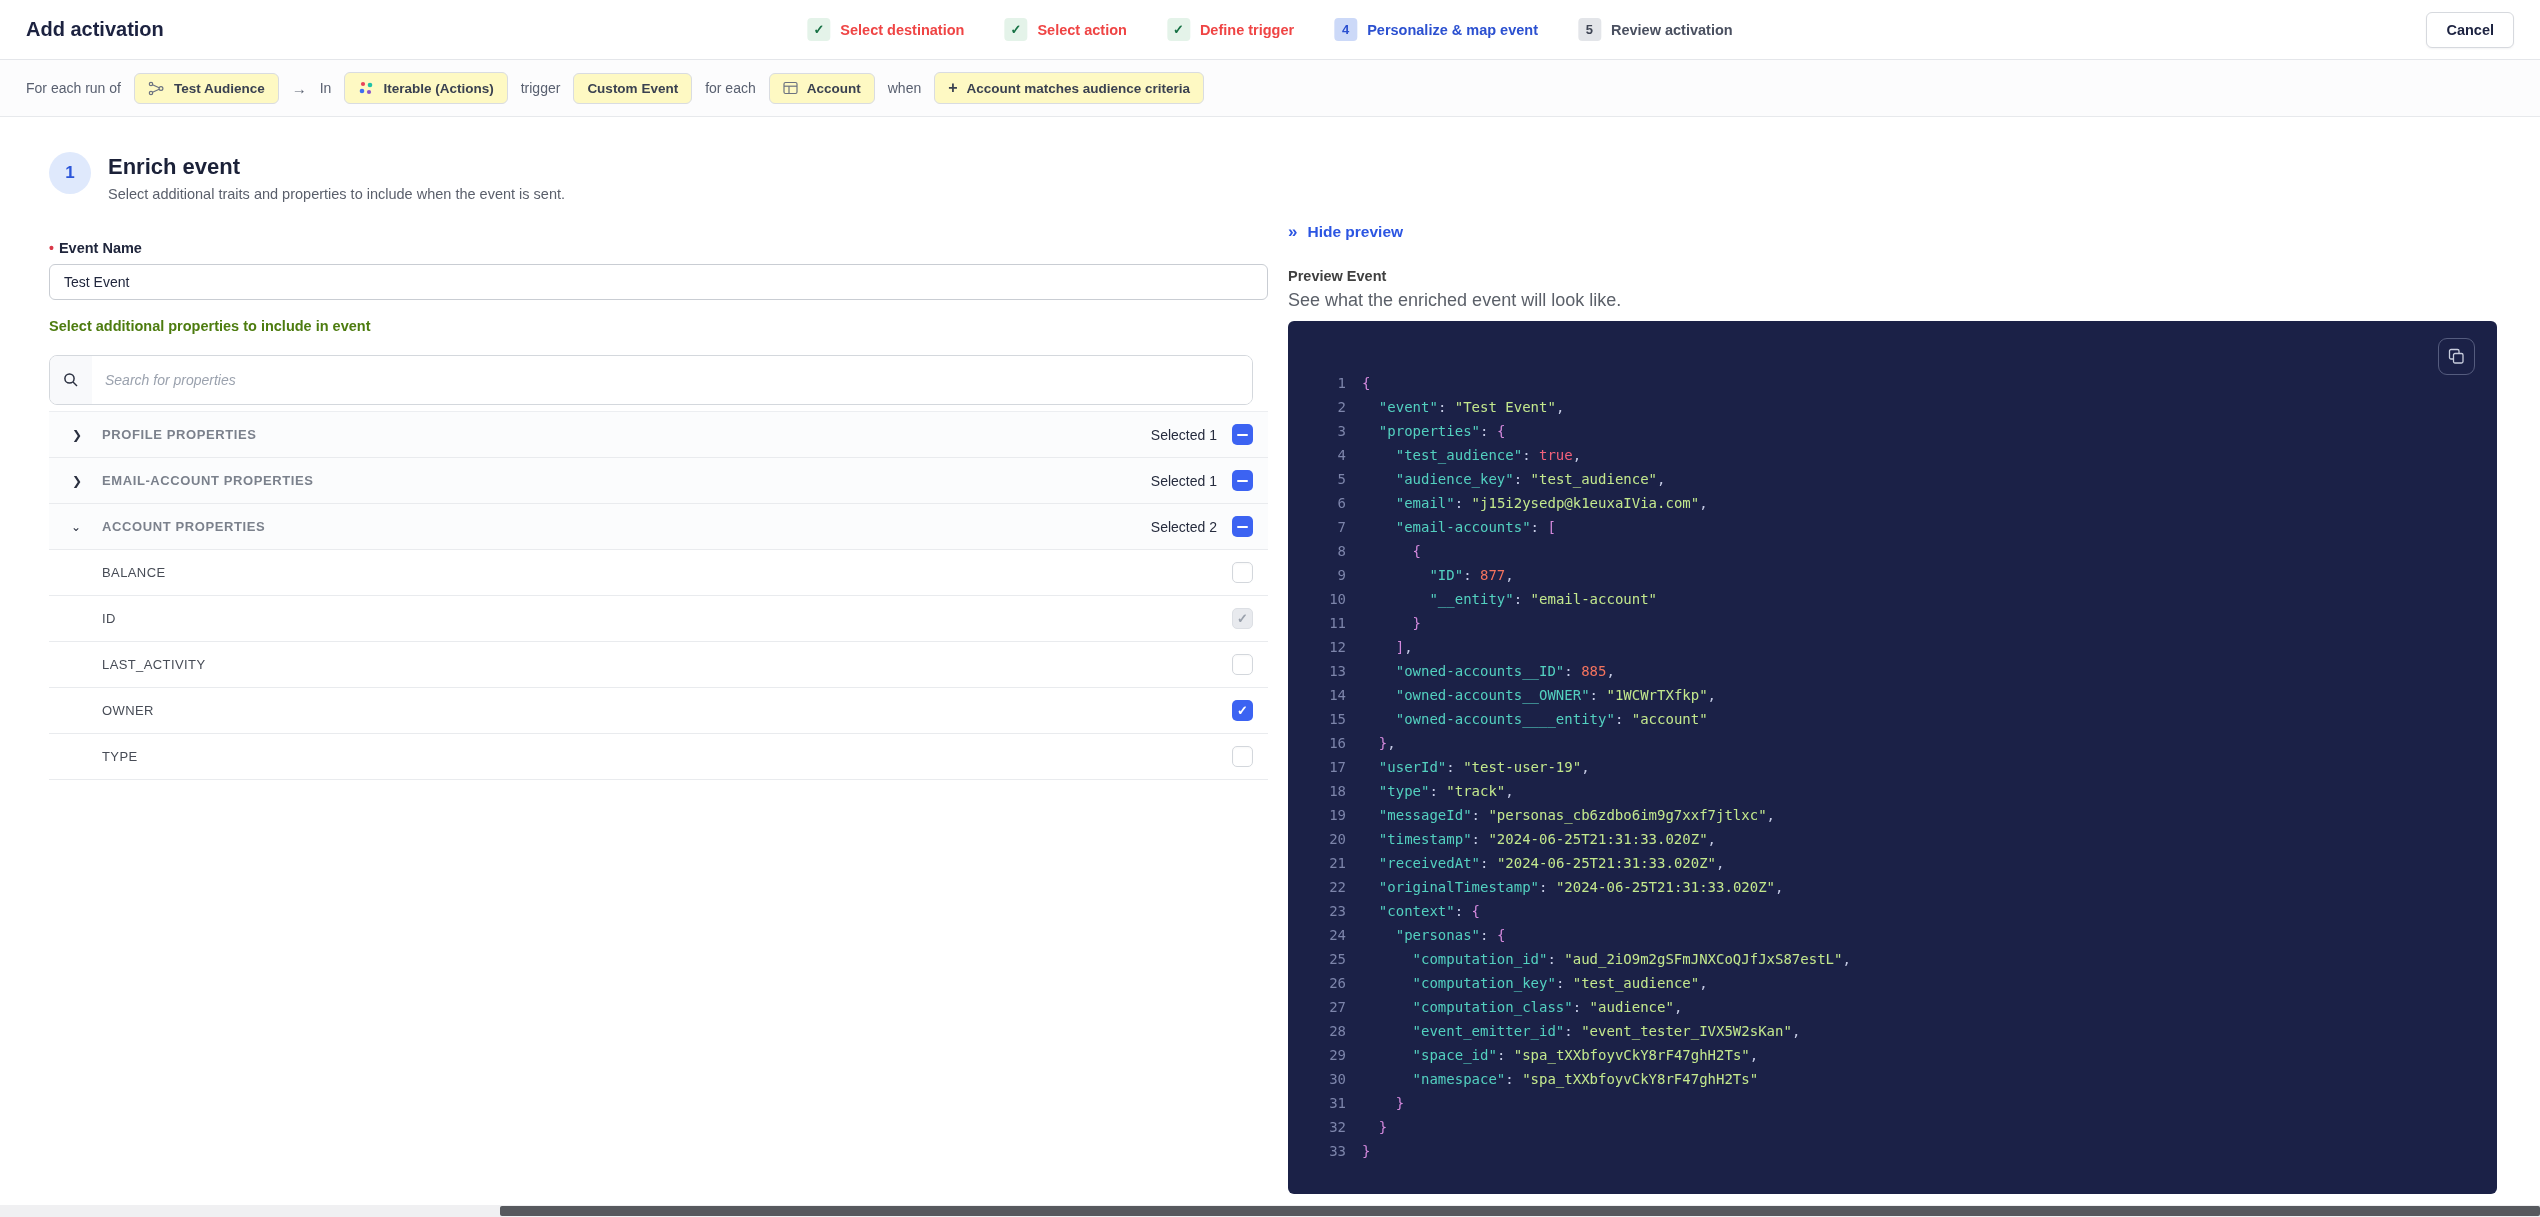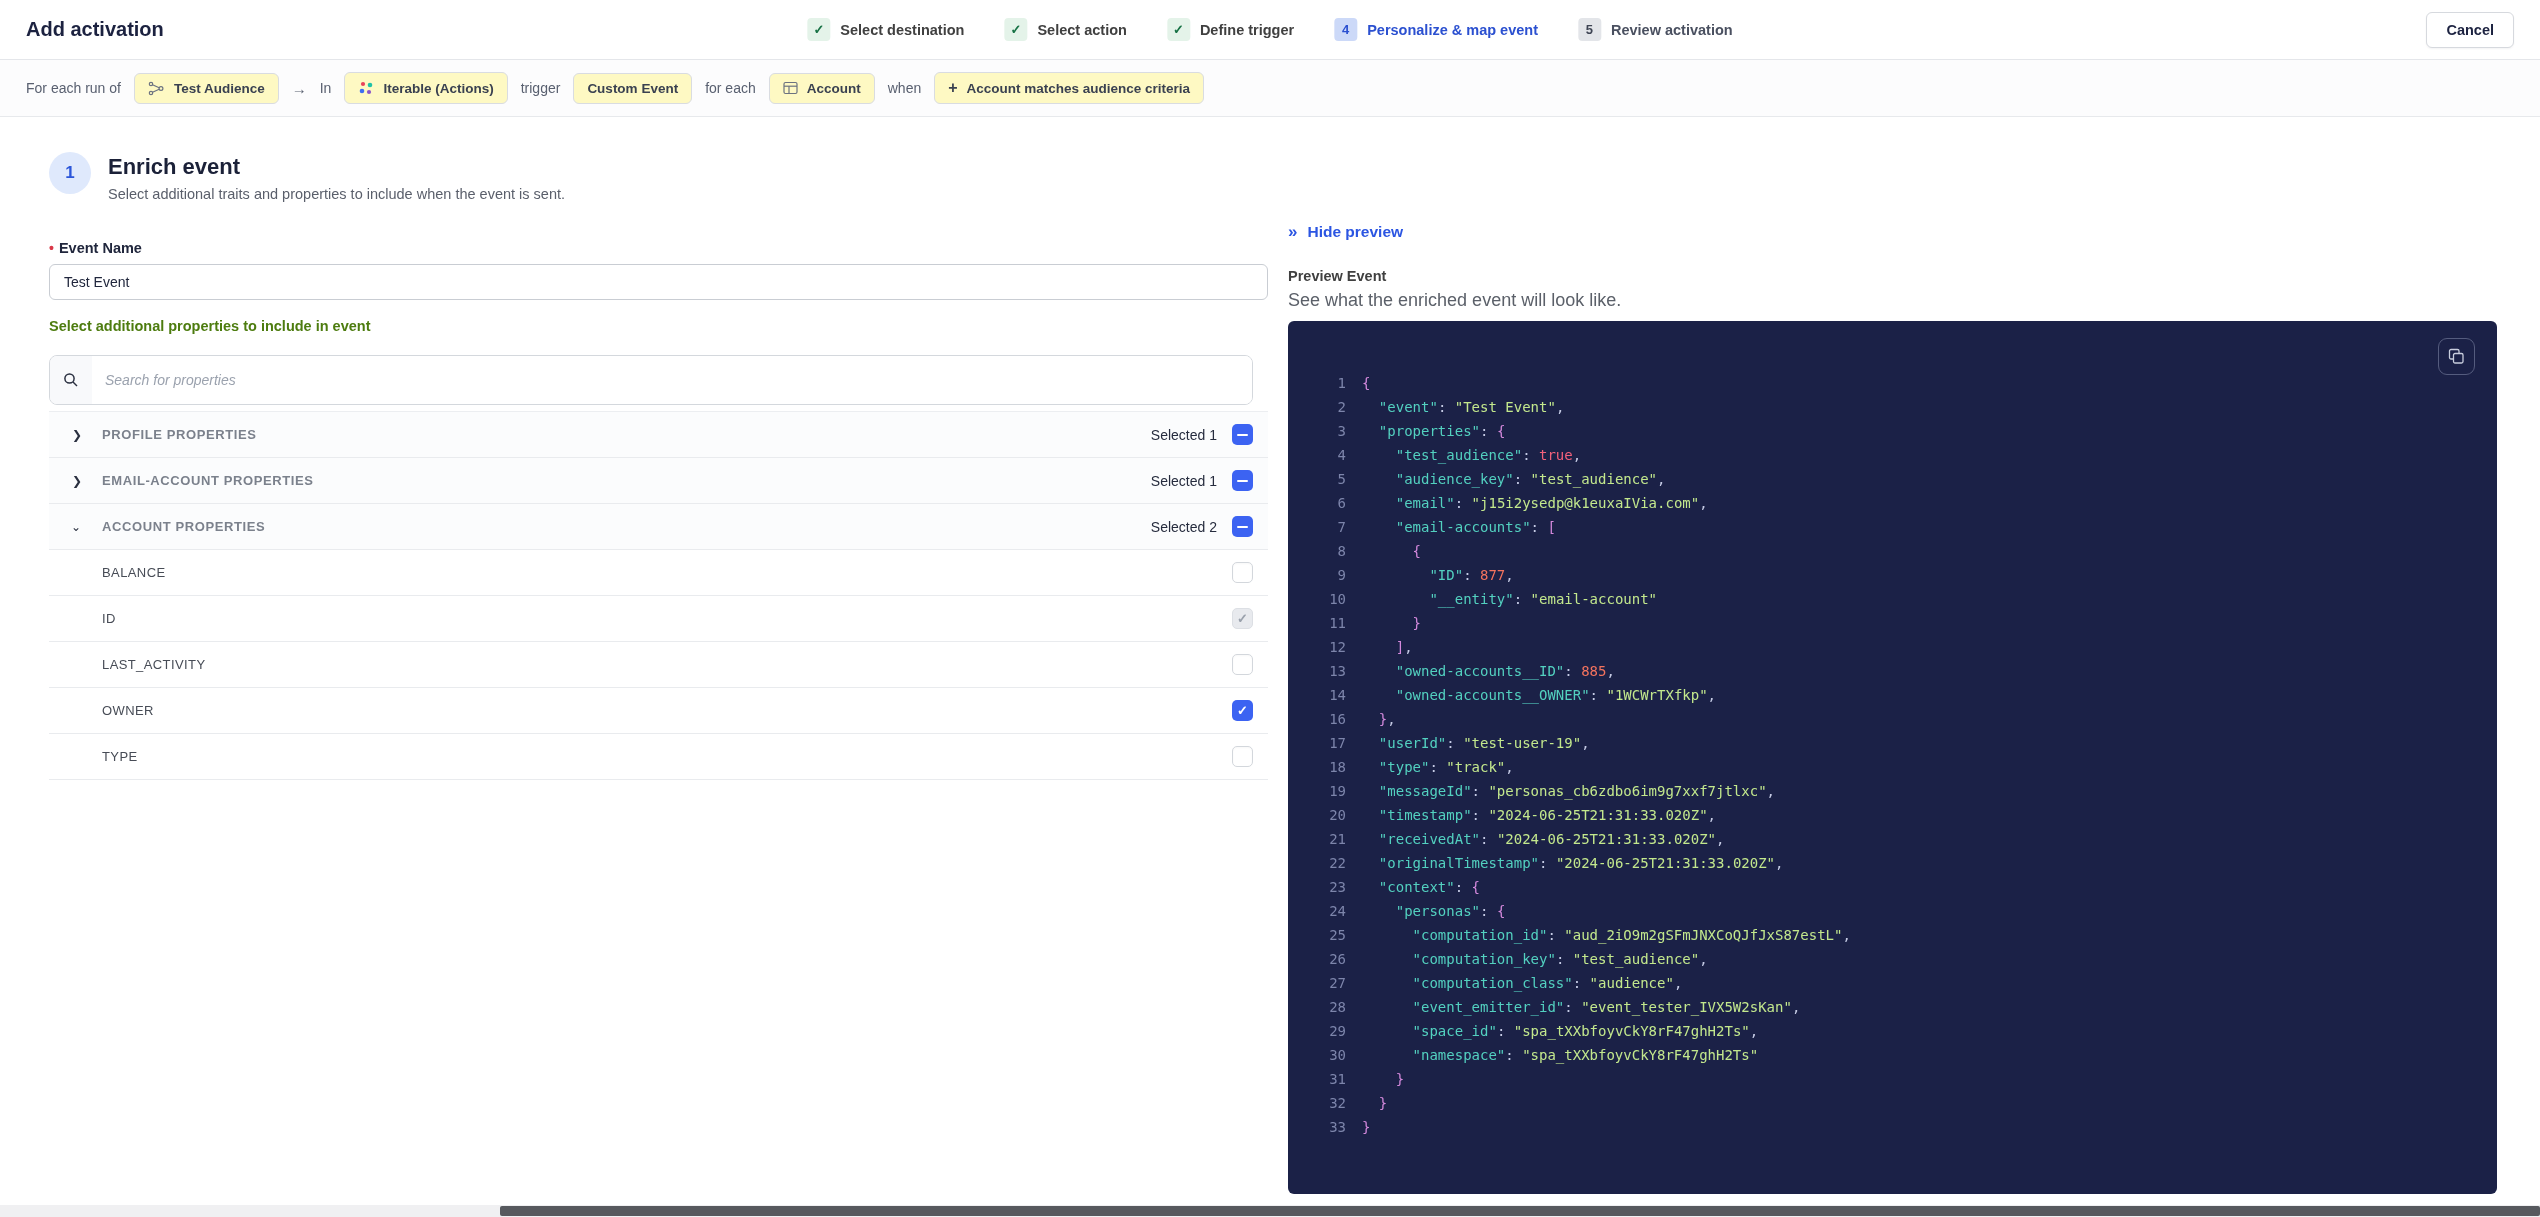--- a/index.html
+++ b/index.html
@@ -13,21 +13,21 @@
   
   .topbar { height:60px; display:flex; align-items:center; padding:0 26px;
             border-bottom:1px solid #e4e6ea; background:#fff; position:relative; }
   .topbar-title { font-size:20px; font-weight:700; color:#1c2240; }
   .steps { position:absolute; left:50%; transform:translateX(-50%);
            display:flex; gap:40px; align-items:center; }
   .step { display:flex; align-items:center; gap:10px; font-size:14.5px; font-weight:600; }
   .badge { width:23px; height:23px; border-radius:4px; display:flex; align-items:center;
            justify-content:center; font-size:13px; font-weight:700; flex:none; }
   .step.done .badge { background:#e4f3e9; color:#177245; }
-  .step.done .slabel { color:#404040; }
+  .step.done .slabel { color:#ef4444; }
   .step.current .badge { background:#ccd9f8; color:#2b50d0; }
   .step.current .slabel { color:#2b50d0; }
   .step.upcoming .badge { background:#e3e5e9; color:#3f4554; }
   .step.upcoming .slabel { color:#4a5060; }
   .cancel-btn { margin-left:auto; background:#fff; border:1px solid #d6d9de; border-radius:6px;
                 padding:9px 19px; font-size:14.5px; font-weight:600; color:#1c2240;
                 font-family:inherit; cursor:pointer; box-shadow:0 1px 2px rgba(16,24,40,.05); }
 
   
   .contextbar { height:57px; display:flex; align-items:center; gap:13px; padding:0 26px;
@@ -324,20 +324,21 @@
       <div class="cl"><span class="ln">5</span><span><span class="tk-w">    </span><span class="tk-k">"audience_key"</span><span class="tk-o">: </span><span class="tk-s">"test_audience"</span><span class="tk-o">,</span></span></div>
       <div class="cl"><span class="ln">6</span><span><span class="tk-w">    </span><span class="tk-k">"email"</span><span class="tk-o">: </span><span class="tk-s">"j15i2ysedp@k1euxaIVia.com"</span><span class="tk-o">,</span></span></div>
       <div class="cl"><span class="ln">7</span><span><span class="tk-w">    </span><span class="tk-k">"email-accounts"</span><span class="tk-o">: </span><span class="tk-p">[</span></span></div>
       <div class="cl"><span class="ln">8</span><span><span class="tk-w">      </span><span class="tk-p">{</span></span></div>
       <div class="cl"><span class="ln">9</span><span><span class="tk-w">        </span><span class="tk-k">"ID"</span><span class="tk-o">: </span><span class="tk-n">877</span><span class="tk-o">,</span></span></div>
       <div class="cl"><span class="ln">10</span><span><span class="tk-w">        </span><span class="tk-k">"__entity"</span><span class="tk-o">: </span><span class="tk-s">"email-account"</span></span></div>
       <div class="cl"><span class="ln">11</span><span><span class="tk-w">      </span><span class="tk-p">}</span></span></div>
       <div class="cl"><span class="ln">12</span><span><span class="tk-w">    </span><span class="tk-p">]</span><span class="tk-o">,</span></span></div>
       <div class="cl"><span class="ln">13</span><span><span class="tk-w">    </span><span class="tk-k">"owned-accounts__ID"</span><span class="tk-o">: </span><span class="tk-n">885</span><span class="tk-o">,</span></span></div>
       <div class="cl"><span class="ln">14</span><span><span class="tk-w">    </span><span class="tk-k">"owned-accounts__OWNER"</span><span class="tk-o">: </span><span class="tk-s">"1WCWrTXfkp"</span><span class="tk-o">,</span></span></div>
+      <div class="cl"><span class="ln">15</span><span><span class="tk-w">    </span><span class="tk-k">"owned-accounts____entity"</span><span class="tk-o">: </span><span class="tk-s">"account"</span></span></div>
       <div class="cl"><span class="ln">16</span><span><span class="tk-w">  </span><span class="tk-p">}</span><span class="tk-o">,</span></span></div>
       <div class="cl"><span class="ln">17</span><span><span class="tk-w">  </span><span class="tk-k">"userId"</span><span class="tk-o">: </span><span class="tk-s">"test-user-19"</span><span class="tk-o">,</span></span></div>
       <div class="cl"><span class="ln">18</span><span><span class="tk-w">  </span><span class="tk-k">"type"</span><span class="tk-o">: </span><span class="tk-s">"track"</span><span class="tk-o">,</span></span></div>
       <div class="cl"><span class="ln">19</span><span><span class="tk-w">  </span><span class="tk-k">"messageId"</span><span class="tk-o">: </span><span class="tk-s">"personas_cb6zdbo6im9g7xxf7jtlxc"</span><span class="tk-o">,</span></span></div>
       <div class="cl"><span class="ln">20</span><span><span class="tk-w">  </span><span class="tk-k">"timestamp"</span><span class="tk-o">: </span><span class="tk-s">"2024-06-25T21:31:33.020Z"</span><span class="tk-o">,</span></span></div>
       <div class="cl"><span class="ln">21</span><span><span class="tk-w">  </span><span class="tk-k">"receivedAt"</span><span class="tk-o">: </span><span class="tk-s">"2024-06-25T21:31:33.020Z"</span><span class="tk-o">,</span></span></div>
       <div class="cl"><span class="ln">22</span><span><span class="tk-w">  </span><span class="tk-k">"originalTimestamp"</span><span class="tk-o">: </span><span class="tk-s">"2024-06-25T21:31:33.020Z"</span><span class="tk-o">,</span></span></div>
       <div class="cl"><span class="ln">23</span><span><span class="tk-w">  </span><span class="tk-k">"context"</span><span class="tk-o">: </span><span class="tk-p">{</span></span></div>
       <div class="cl"><span class="ln">24</span><span><span class="tk-w">    </span><span class="tk-k">"personas"</span><span class="tk-o">: </span><span class="tk-p">{</span></span></div>
       <div class="cl"><span class="ln">25</span><span><span class="tk-w">      </span><span class="tk-k">"computation_id"</span><span class="tk-o">: </span><span class="tk-s">"aud_2iO9m2gSFmJNXCoQJfJxS87estL"</span><span class="tk-o">,</span></span></div>

